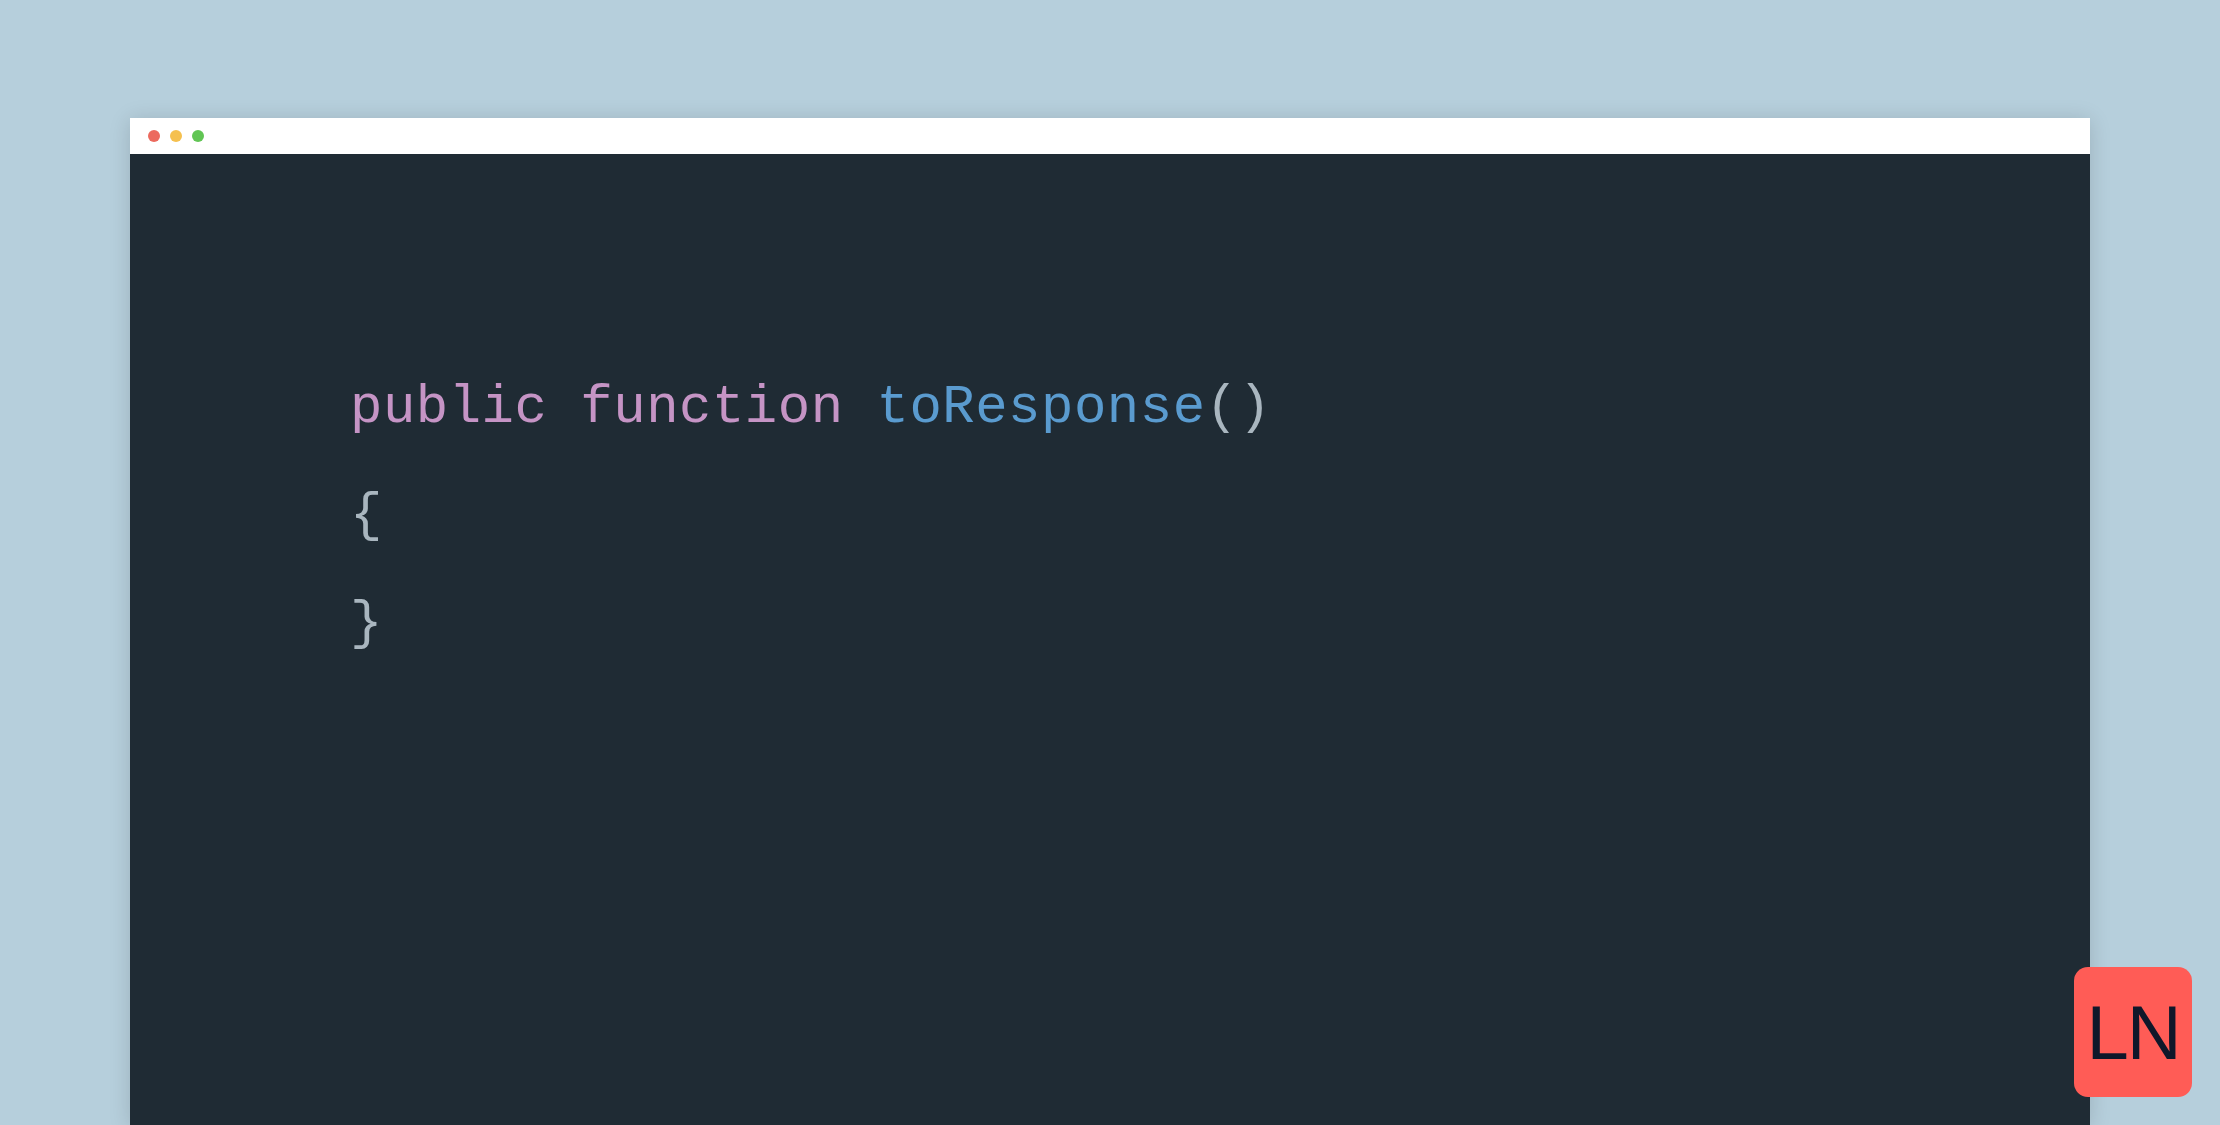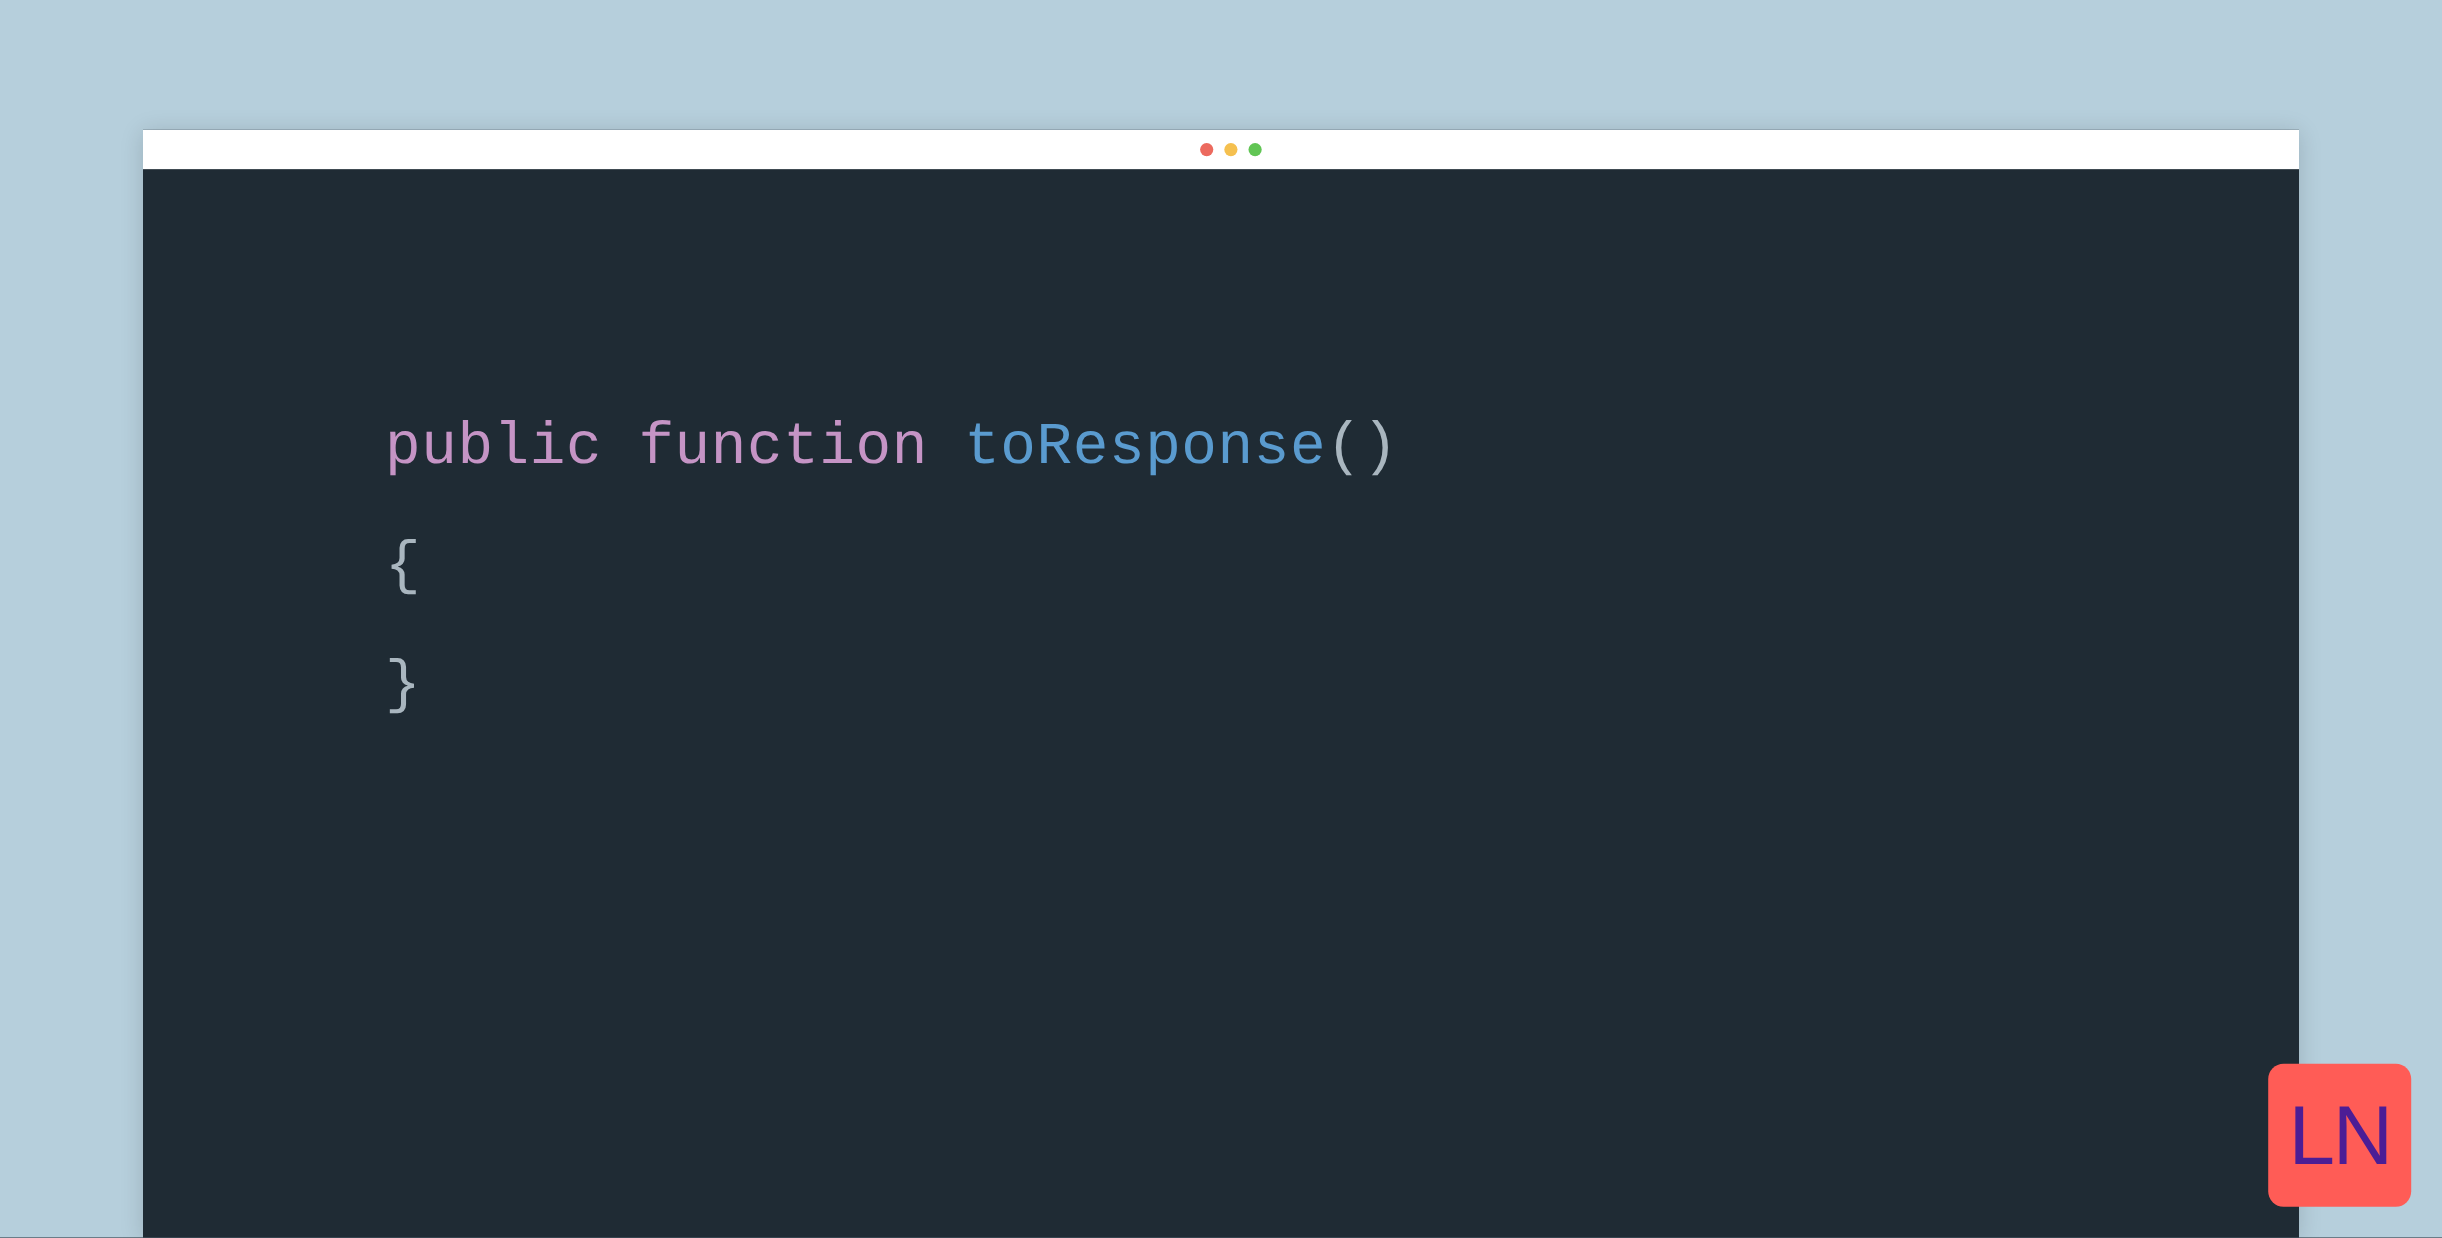--- a/index.html
+++ b/index.html
@@ -1,19 +1,18 @@
 <!DOCTYPE html>
 <html><head>
   <meta charset="utf-8">
   <style>
     * {
       margin: 0;
       padding: 0;
       box-sizing: border-box;
-      justify-content: center;
     }
 
     body {
       background-color: #b6cfdc;
       width: 2220px;
       height: 1125px;
       position: relative;
       font-family: 'SF Mono', 'Monaco', 'Menlo', 'Consolas', 'Courier New', monospace;
     }
 
@@ -93,28 +92,28 @@
 
     .indent {
       display: inline-block;
       width: 2ch;
     }
 
     .logo-badge {
       position: absolute;
       bottom: 28px;
       right: 28px;
-      width: 130px;
+      width: 118px;
       height: 130px;
       background-color: #ff5c56;
       border-radius: 14px;
       display: flex;
       align-items: center;
       justify-content: center;
-      color: #4c1d95;
+      color: #0f172a;
       font-family: 'Arial', sans-serif;
       font-size: 76px;
       font-weight: 400;
       letter-spacing: -2px;
     }
   </style>
 </head>
 <body>
 
 <div class="window">

